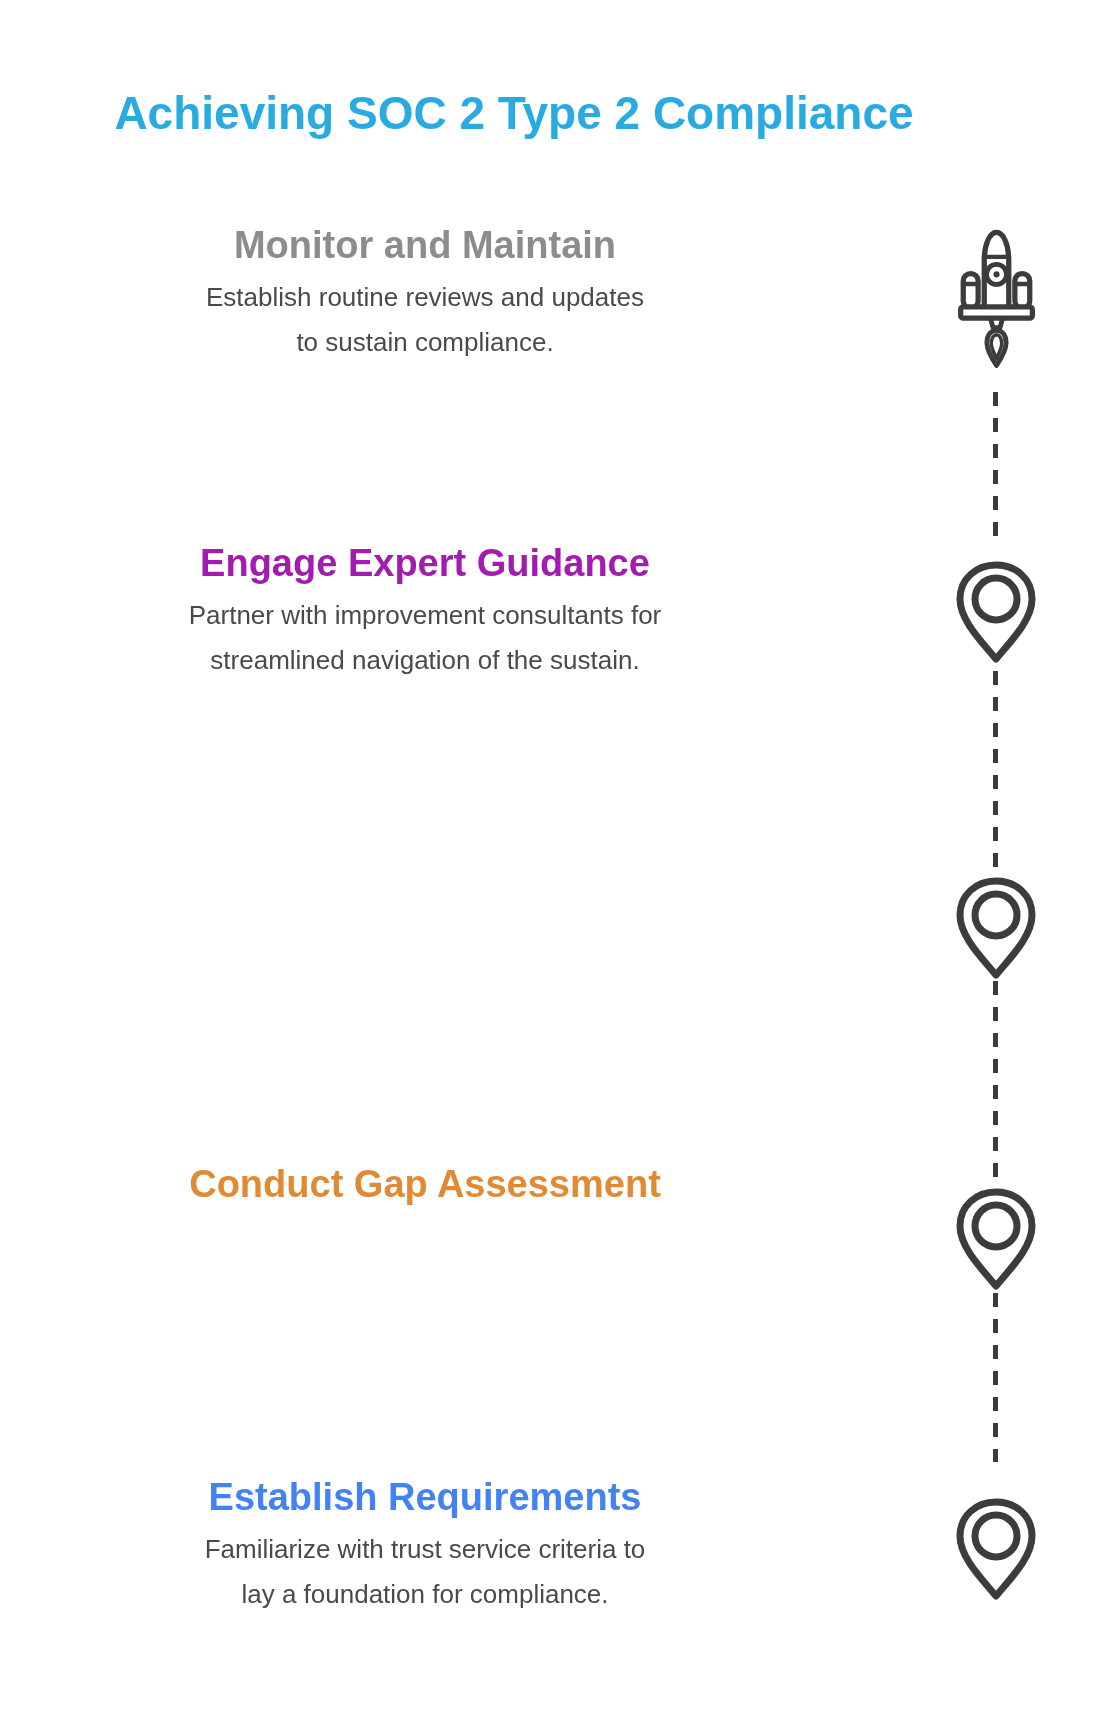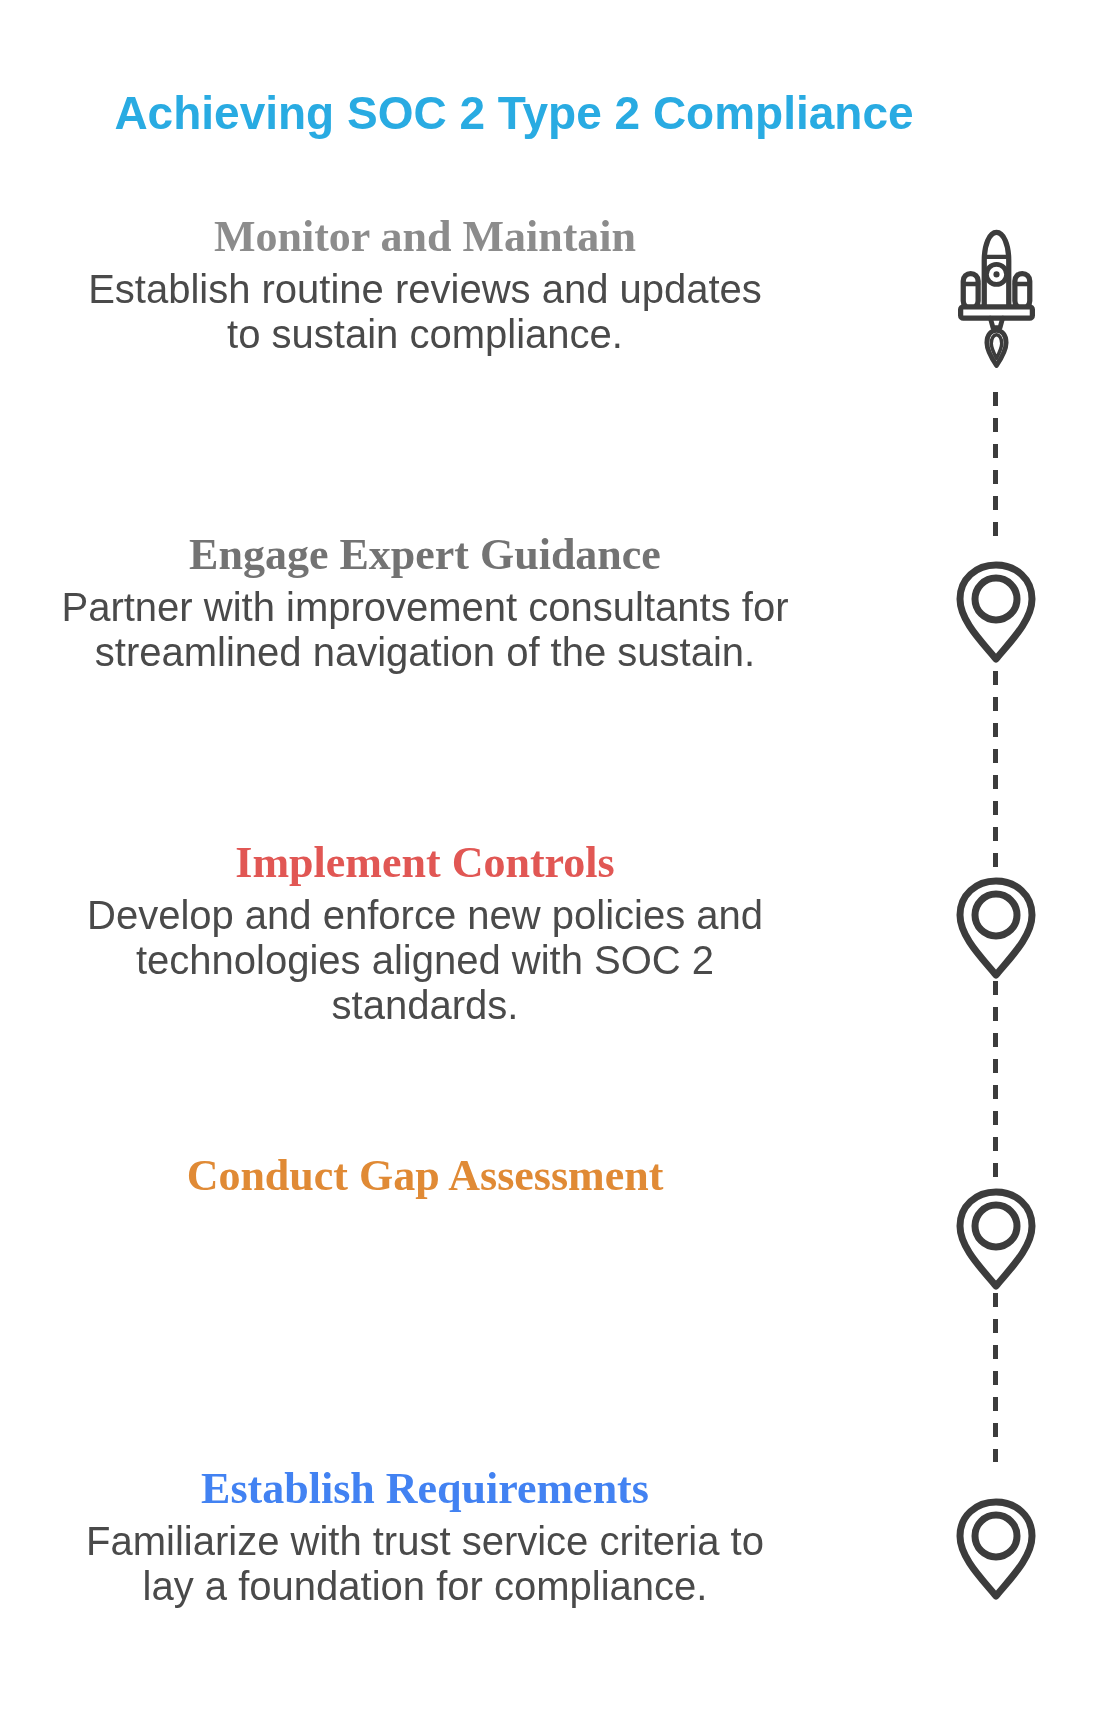--- a/index.html
+++ b/index.html
@@ -18,29 +18,28 @@
     font-size:46px;
     font-weight:bold;
     letter-spacing:0px;
   }
   .step{
     position:absolute;
     left:55px;width:740px;
     text-align:center;
   }
   .step-title{
-    margin:0;
-    font-size:44px;
+    margin:8px;
+    font-size:38px;
     line-height:44px;
     font-weight:bold;
-    font-family:Liberation Serif, serif;
   }
   .step-desc{
     margin-top:8px;
-    font-size:40px;
+    font-size:26px;
     line-height:45px;
     color:#4A4A4A;
   }
   .timeline-dash{
     position:absolute;
     left:993px;
     width:5px;
     background:repeating-linear-gradient(to bottom,#3C3C3C 0px,#3C3C3C 14px,transparent 14px,transparent 26px);
   }
   .pin{position:absolute;left:953px;width:86px;height:104px;}
@@ -57,35 +56,27 @@
 
   <div class="step" style="top:215px">
     <h2 class="step-title" style="color: rgb(140, 140, 140);">Monitor and Maintain</h2>
     <div class="step-desc">
         <div>Establish routine reviews and updates</div>
         <div>to sustain compliance.</div>
       </div>
   </div>
 
   <div class="step" style="top:533px">
-    <h2 class="step-title" style="color: #737373;">Engage Expert Guidance</h2>
+    <h2 class="step-title" style="color: #a21caf;">Engage Expert Guidance</h2>
     <div class="step-desc">
         <div>Partner with improvement consultants for</div>
         <div>streamlined navigation of the sustain.</div>
       </div>
   </div>
 
-  <div class="step" style="top:841px">
-    <h2 class="step-title" style="color: rgb(225, 87, 84);">Implement Controls</h2>
-    <div class="step-desc">
-        <div>Develop and enforce new policies and</div>
-        <div>technologies aligned with SOC 2</div>
-        <div>standards.</div>
-      </div>
-  </div>
 
   <div class="step" style="top:1154px">
     <h2 class="step-title" style="color: rgb(224, 138, 53); text-align: center;">Conduct Gap Assessment</h2>
   </div>
 
   <div class="step" style="top:1467px">
     <h2 class="step-title" style="color: rgb(66, 130, 242);">Establish Requirements</h2>
     <div class="step-desc">
         <div>Familiarize with trust service criteria to</div>
         <div>lay a foundation for compliance.</div>

